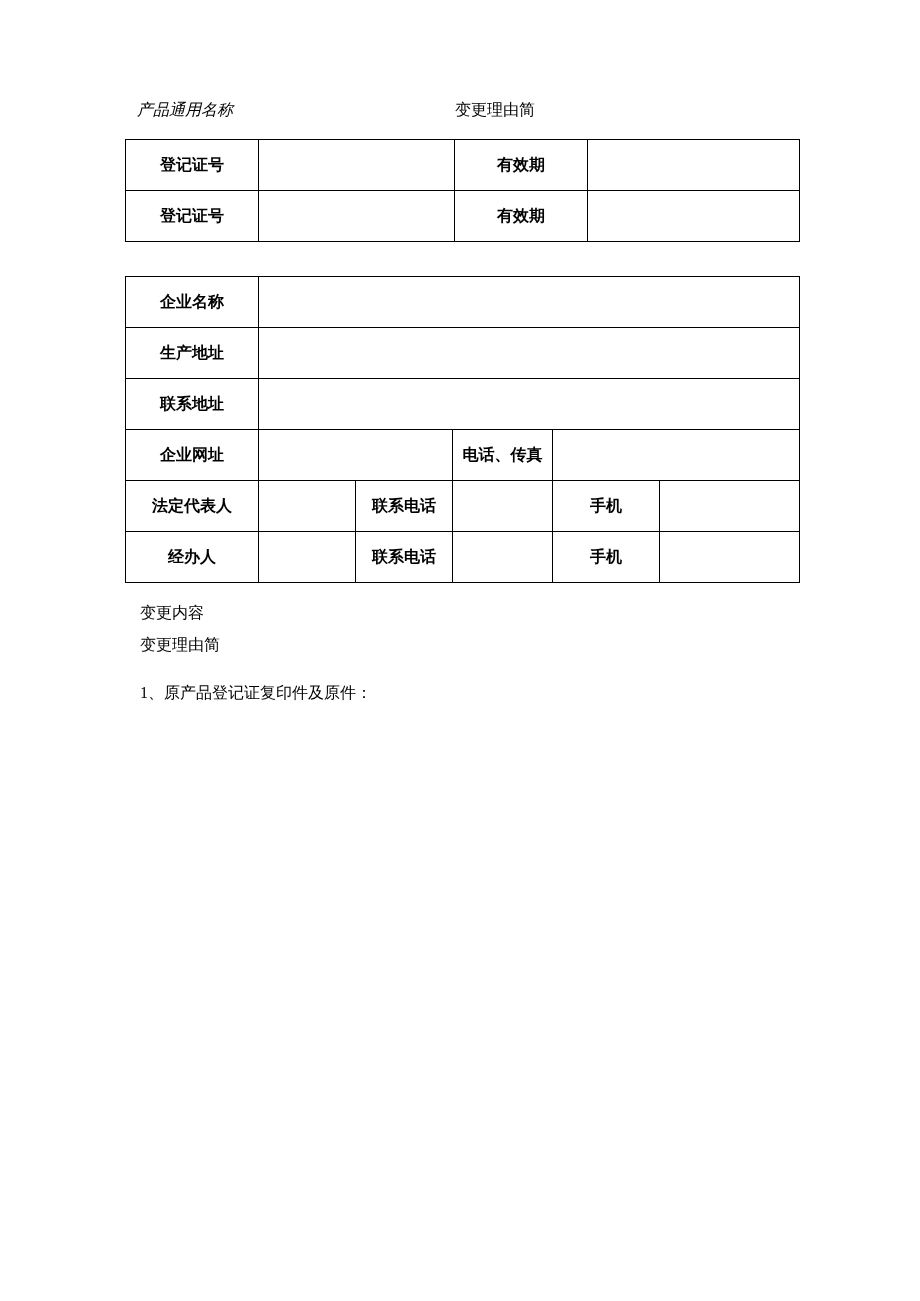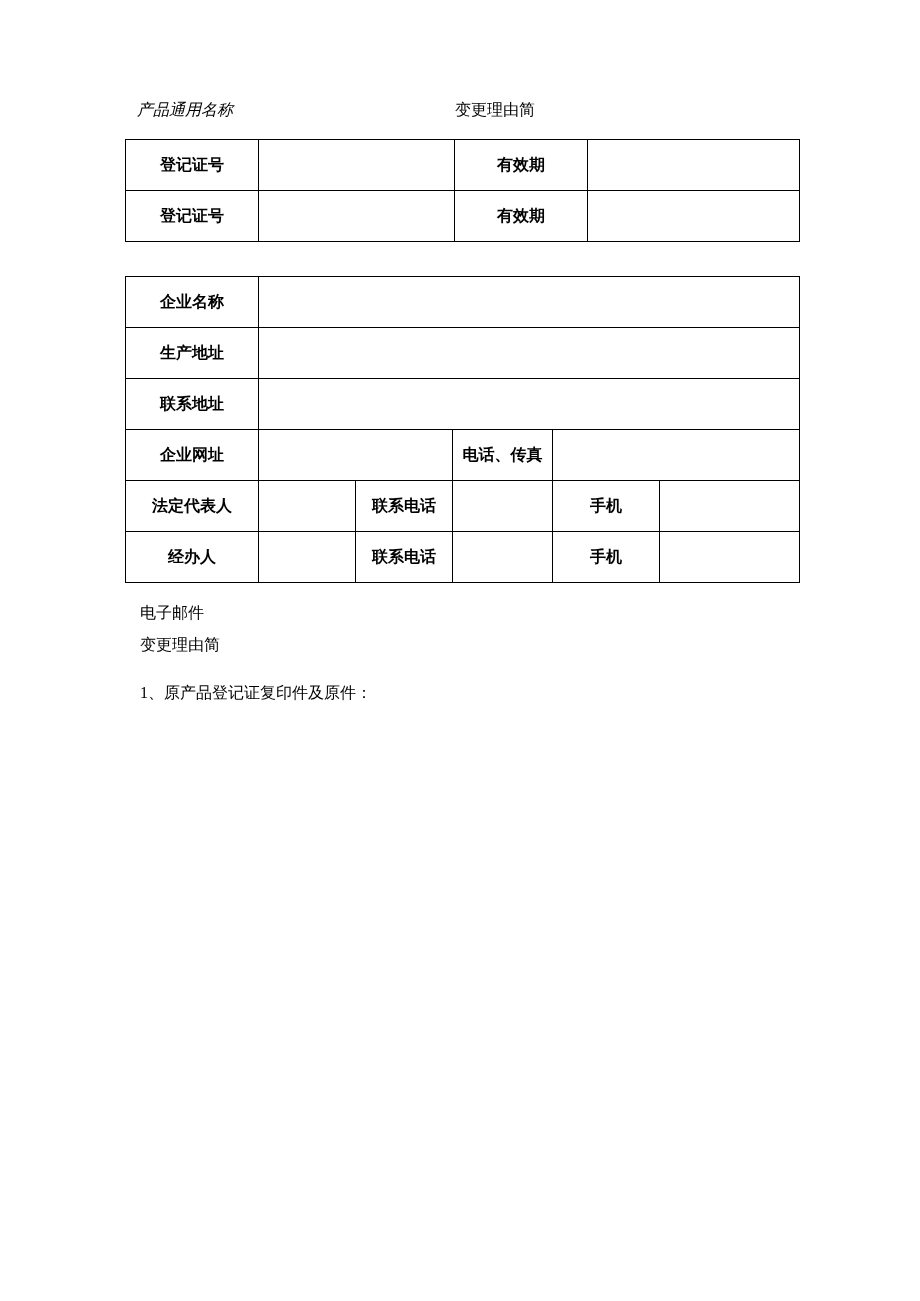--- a/index.html
+++ b/index.html
@@ -146,16 +146,16 @@
     <td></td>
     <td>联系电话</td>
     <td></td>
     <td>手机</td>
     <td></td>
   </tr>
 </tbody>
   </table>
 
 <div class="text-section">
-  <div class="text-line tight">电子邮件</div>
+  <div class="text-line tight">变更内容</div>
   <div class="text-line tight">变更理由简</div>
   <div class="text-line sp">1、原产品登记证复印件及原件：</div>
 </div>
 
 </body></html>

